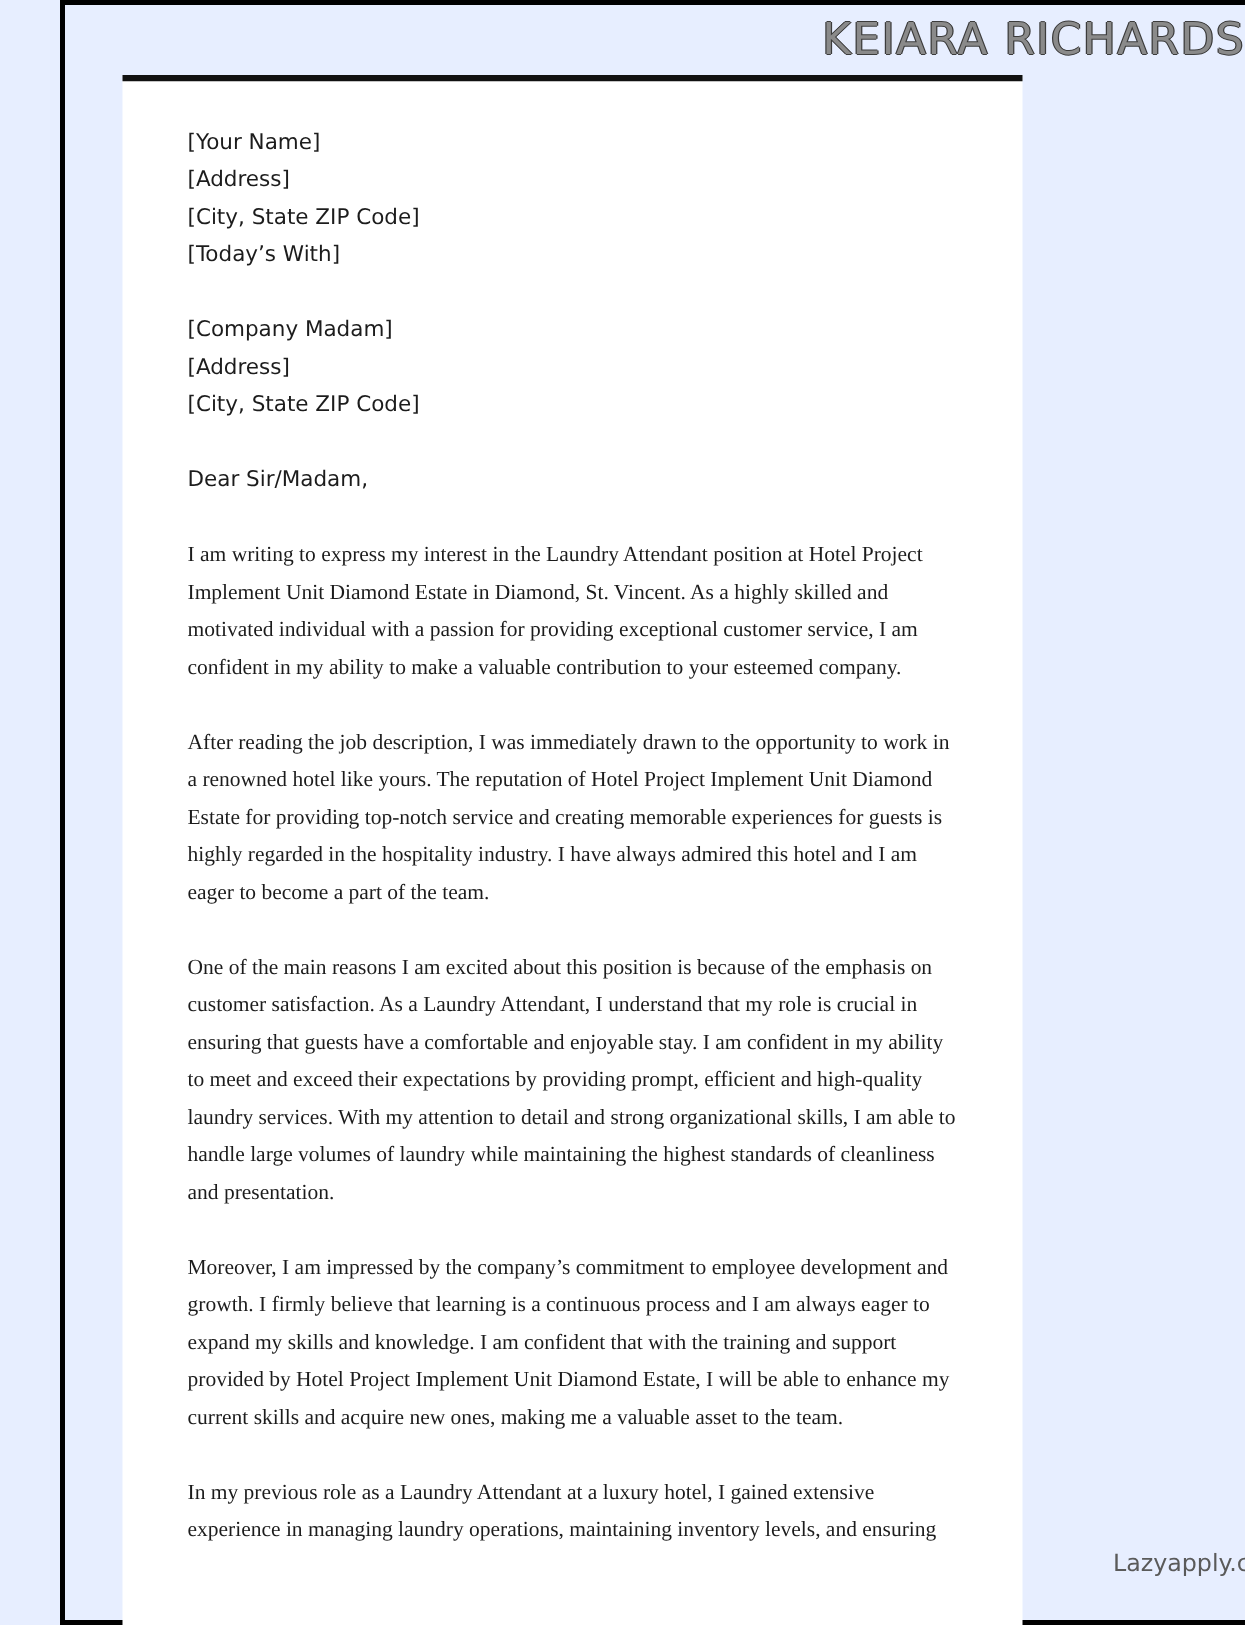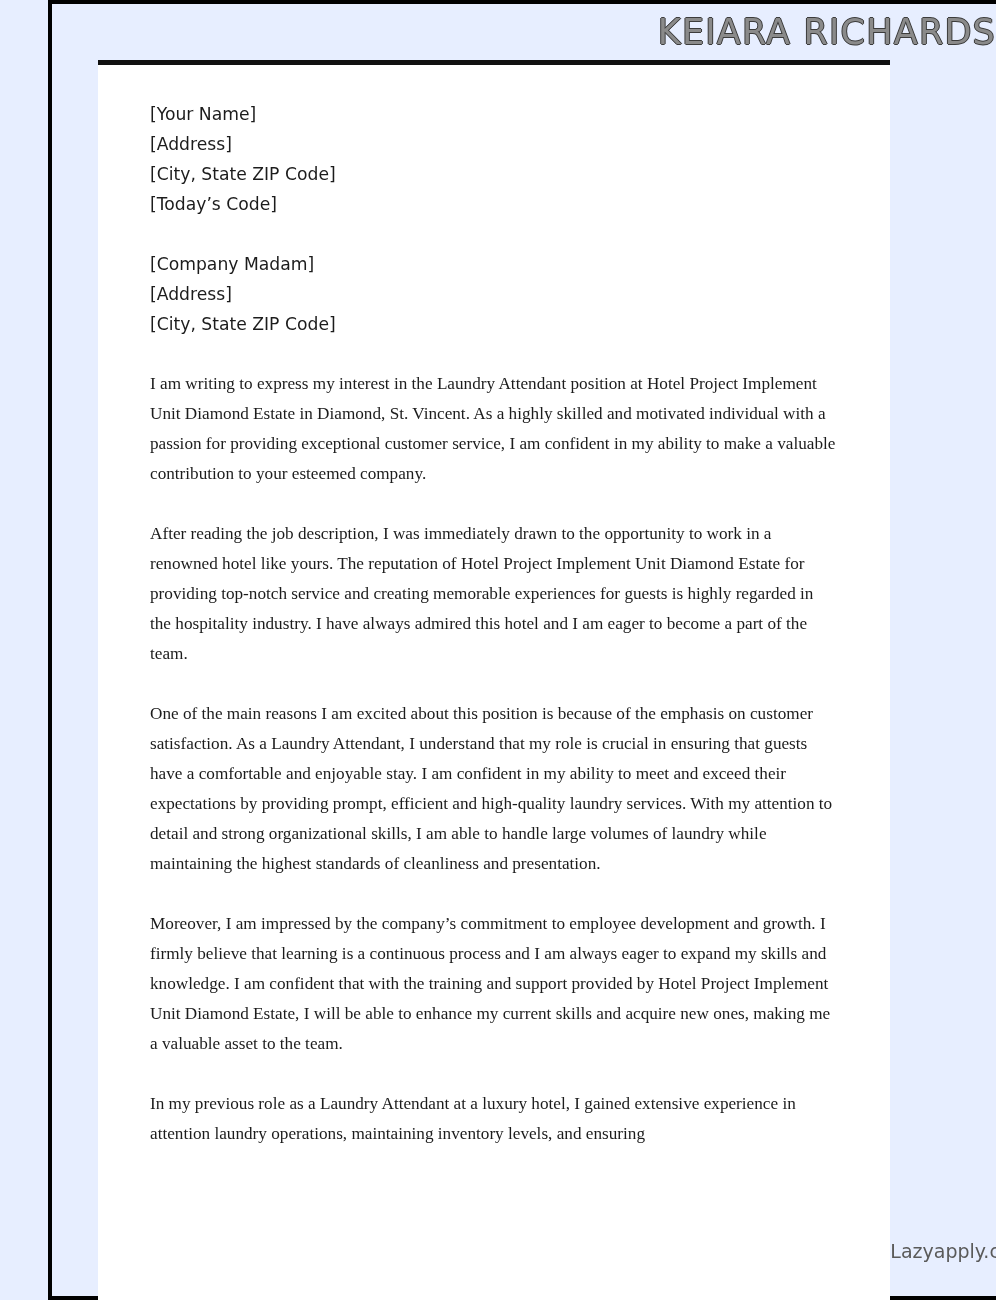--- a/index.html
+++ b/index.html
@@ -47,21 +47,21 @@
     text-shadow:
        1px 0 0 #3c3c3c,
       -1px 0 0 #3c3c3c,
        0 1px 0 #3c3c3c,
        0 -1px 0 #3c3c3c;
   }
   .letter-sheet {
     position: absolute;
     left: 46px;
     top: 56px;
-    width: 792px;
+    width: 720px;
     height: 1240px;
     background: #ffffff;
     border-top: 5px solid #111;
     box-sizing: border-box;
     overflow: hidden;
   }
   .letter-body {
     padding: 34px 52px 0 52px;
     font-size: 17.2px;
     line-height: 30px;
@@ -100,34 +100,35 @@
     <div class="header-name">KEIARA RICHARDS</div>
   </div>
 
   <div class="letter-sheet">
     <div class="letter-body">
 
       <div class="addr-block">
         <div class="addr-line">[Your Name]</div>
         <div class="addr-line">[Address]</div>
         <div class="addr-line">[City, State ZIP Code]</div>
-        <div class="addr-line">[Today’s Code]</div>
+        <div class="addr-line">[Today’s With]</div>
       </div>
 
       <div class="addr-block">
         <div class="addr-line">[Company Madam]</div>
         <div class="addr-line">[Address]</div>
         <div class="addr-line">[City, State ZIP Code]</div>
       </div>
 
+      <div class="salutation">Dear Sir/Madam,</div>
 
       <p class="para">I am writing to express my interest in the Laundry Attendant position at Hotel Project Implement Unit Diamond Estate in Diamond, St. Vincent. As a highly skilled and motivated individual with a passion for providing exceptional customer service, I am confident in my ability to make a valuable contribution to your esteemed company.</p>
       <p class="para">After reading the job description, I was immediately drawn to the opportunity to work in a renowned hotel like yours. The reputation of Hotel Project Implement Unit Diamond Estate for providing top-notch service and creating memorable experiences for guests is highly regarded in the hospitality industry. I have always admired this hotel and I am eager to become a part of the team.</p>
       <p class="para">One of the main reasons I am excited about this position is because of the emphasis on customer satisfaction. As a Laundry Attendant, I understand that my role is crucial in ensuring that guests have a comfortable and enjoyable stay. I am confident in my ability to meet and exceed their expectations by providing prompt, efficient and high-quality laundry services. With my attention to detail and strong organizational skills, I am able to handle large volumes of laundry while maintaining the highest standards of cleanliness and presentation.</p>
       <p class="para">Moreover, I am impressed by the company’s commitment to employee development and growth. I firmly believe that learning is a continuous process and I am always eager to expand my skills and knowledge. I am confident that with the training and support provided by Hotel Project Implement Unit Diamond Estate, I will be able to enhance my current skills and acquire new ones, making me a valuable asset to the team.</p>
-      <p class="para">In my previous role as a Laundry Attendant at a luxury hotel, I gained extensive experience in attention laundry operations, maintaining inventory levels, and ensuring</p>
+      <p class="para">In my previous role as a Laundry Attendant at a luxury hotel, I gained extensive experience in managing laundry operations, maintaining inventory levels, and ensuring</p>
 
     </div>
   </div>
 
   <div class="watermark">Lazyapply.com</div>
 
 </div>
 
 </body></html>

